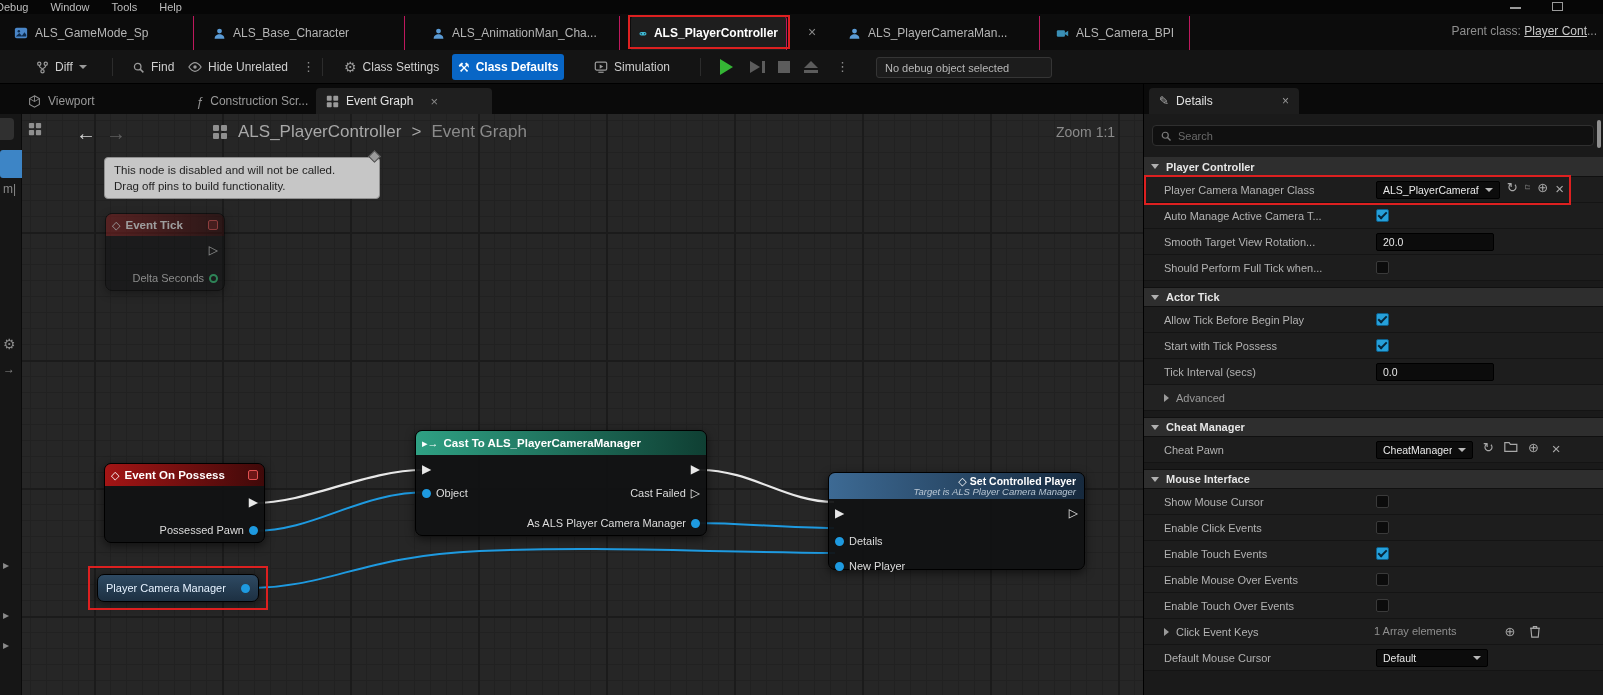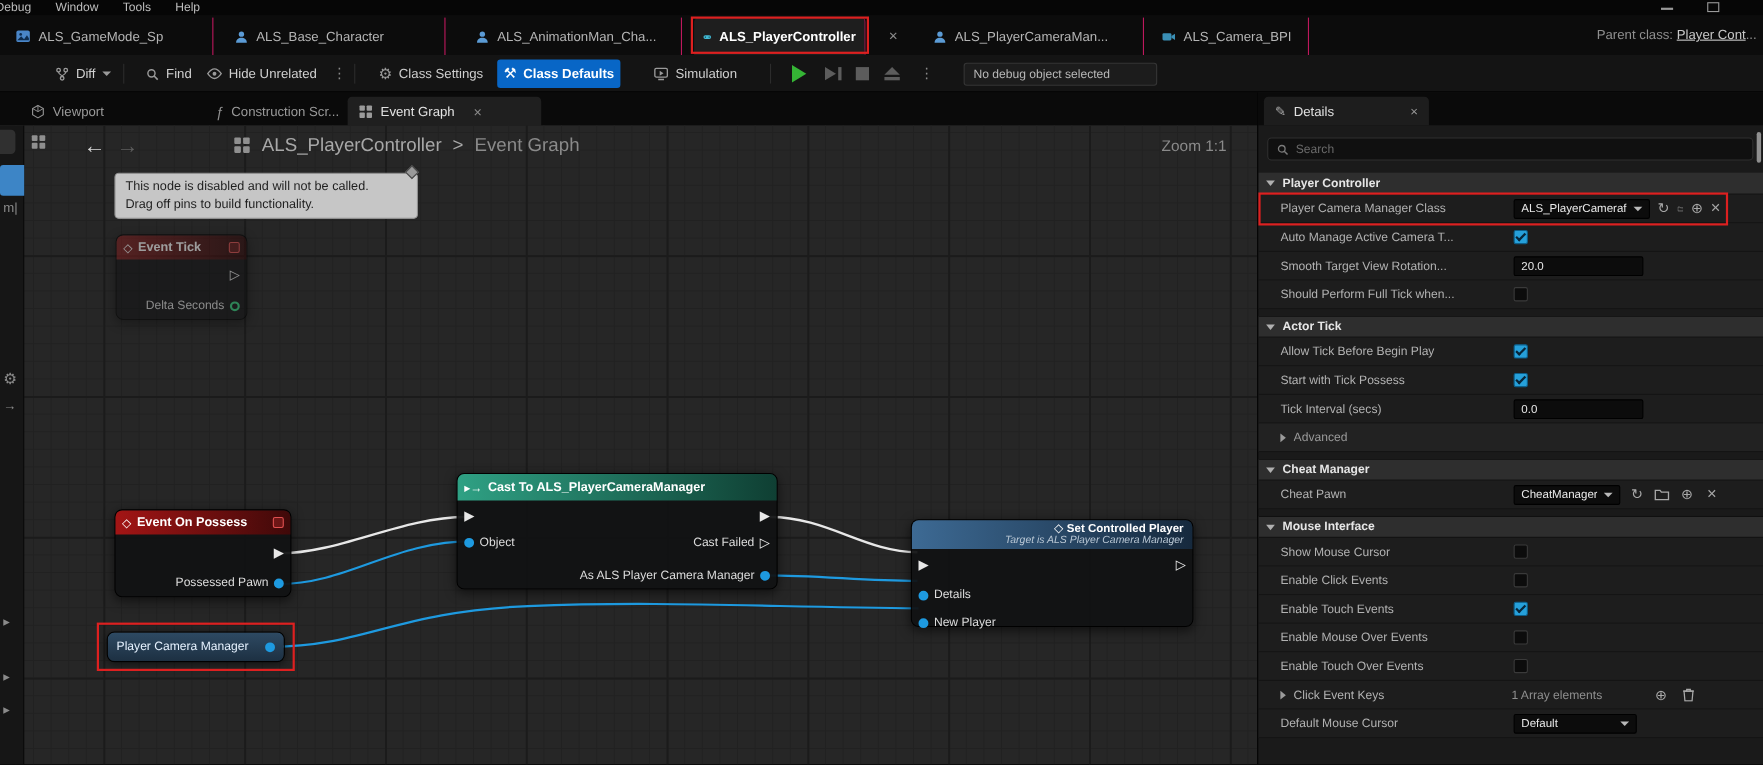--- a/index.html
+++ b/index.html
@@ -102,21 +102,21 @@
   .searchwrap { height:43px; display:flex; align-items:center; padding:0 10px 0 8px; }
   .searchbox { flex:1; height:21px; background:#101010; border:1px solid #2f2f2f; border-radius:4px; display:flex; align-items:center; gap:6px; padding:0 7px; }
   .searchbox input { flex:1; background:transparent; border:none; outline:none; color:#cfcfcf; font-size:11px; font-family:inherit; }
   .searchbox input::placeholder { color:#6a6a6a; }
   .sect { height:20px; background:#2e2e2e; display:flex; align-items:center; gap:7px; padding:0 7px; color:#e6e6e6; font-size:11px; font-weight:bold; border-bottom:1px solid #101010; }
   .sect.mt { margin-top:6px; border-top:1px solid #101010; }
   .tri-down { width:0; height:0; border-left:4px solid transparent; border-right:4px solid transparent; border-top:5px solid #b0b0b0; }
   .tri-right { width:0; height:0; border-top:4px solid transparent; border-bottom:4px solid transparent; border-left:5px solid #9a9a9a; }
   .drow { height:26px; display:flex; align-items:center; padding:0 40px 0 20px; background:#1d1d1d; border-bottom:1px solid #141414; }
   .drow .lbl { width:174px; flex:0 0 174px; color:#b2b2b2; font-size:11px; white-space:nowrap; overflow:hidden; }
-  .valcol { display:flex; align-items:center; gap:7px; flex:1; min-width:0;padding-left:38px; }
+  .valcol { display:flex; gap:7px; flex:1; min-width:0;padding-left:38px; }
   .cb { width:13px; height:13px; background:#0c0c0c; border:1px solid #3a3a3a; border-radius:2px; cursor:pointer; }
   .cb.checked { background:#26a0da; border-color:#0d5f8a; }
   .cb.checked::after { content:""; display:block; width:7px; height:3px; border-left:2px solid #07263a; border-bottom:2px solid #07263a; transform:rotate(-45deg); margin:2px 0 0 1px; }
   .nf { width:118px; height:18px; background:#0c0c0c; border:1px solid #000; border-radius:2px; color:#e8e8e8; font-size:10.5px; display:flex; align-items:center; padding:0 6px; cursor:text; }
   .dd { height:18px; background:#0c0c0c; border:1px solid #000; border-radius:2px; color:#e8e8e8; font-size:10.5px; display:flex; align-items:center; padding:0 6px; cursor:pointer; }
   .dd span.txt { overflow:hidden; white-space:nowrap; flex:1; }
   .dd .caret { margin-left:6px; border-top-color:#b9b9b9; }
   .icon-btn { color:#a8a8a8; font-size:13px; width:18px; text-align:center; cursor:pointer; line-height:1; }
   .arr-val { color:#8f8f8f; font-size:11px; width:120px; }
   .scrollthumb { position:absolute; right:2px; top:36px; width:4px; height:28px; background:#8f8f8f; border-radius:2px; }
@@ -184,21 +184,21 @@
         </svg>
       <span>ALS_Camera_BPI</span>
     </div>
     <div class="parentclass">
       <span>Parent class:</span>
       <span class="pc-link">Player Cont</span><span>...</span>
     </div>
   </div>
 
   <div class="toolbar">
-    <div class="tbtn" style="left:44px">
+    <div class="tbtn" style="left:30px">
       <svg class="ic" width="13" height="13" viewBox="0 0 16 16">
           <circle cx="4" cy="3.5" r="2" fill="none" stroke="#9a9a9a" stroke-width="1.5"></circle>
           <circle cx="12" cy="3.5" r="2" fill="none" stroke="#9a9a9a" stroke-width="1.5"></circle>
           <circle cx="8" cy="12.5" r="2" fill="none" stroke="#9a9a9a" stroke-width="1.5"></circle>
           <path d="M4 5.5C4 9 8 8 8 10.5M12 5.5C12 9 8 8 8 10.5" fill="none" stroke="#9a9a9a" stroke-width="1.3"></path>
         </svg>
       <span>Diff</span>
       <span class="caret"></span>
     </div>
     <div class="tsep" style="left:112px"></div>

